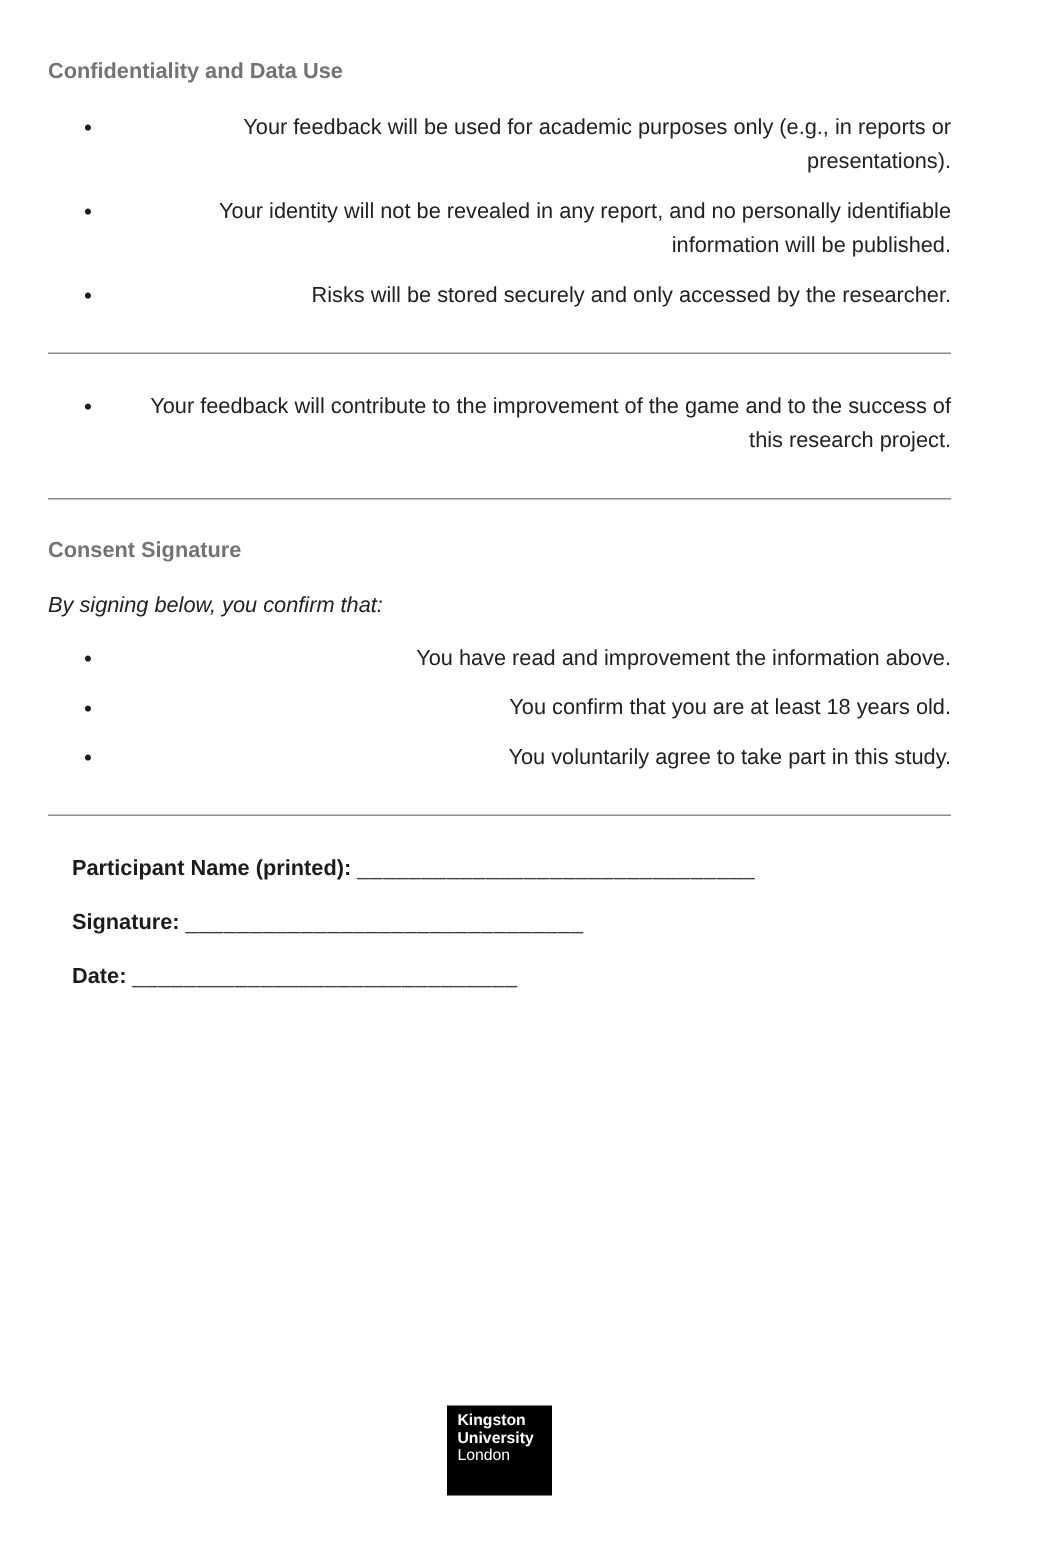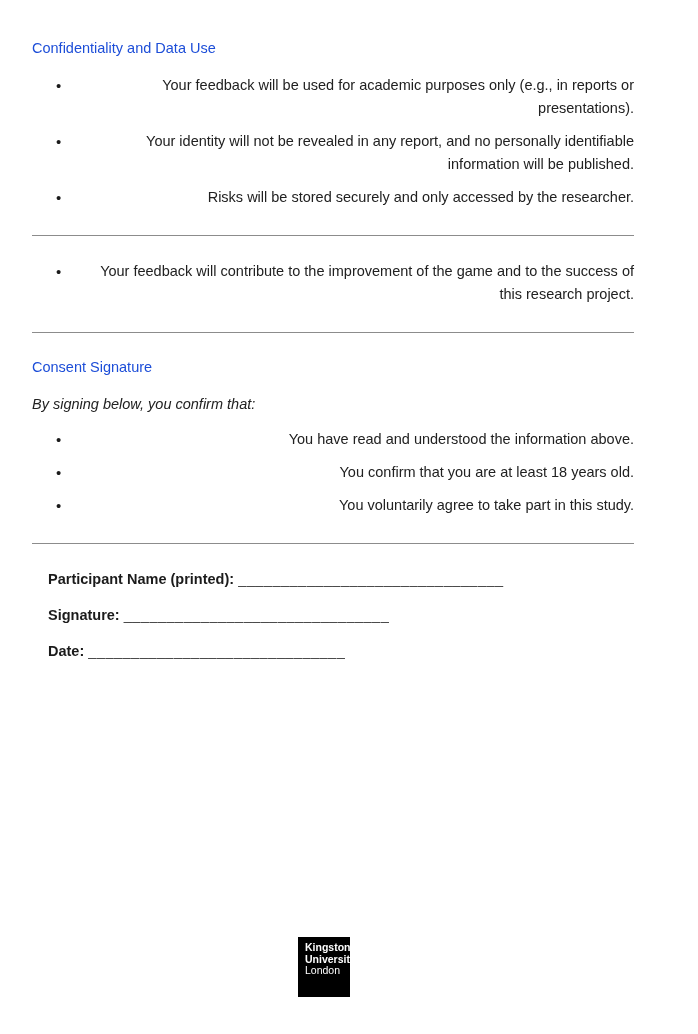--- a/index.html
+++ b/index.html
@@ -15,22 +15,22 @@
     box-sizing: border-box;
     padding: 38px 64px 0 32px;
     font-family: "Liberation Sans", "DejaVu Sans", sans-serif;
     color: #212121;
     font-size: 14.5px;
     line-height: 23px;
   }
   h2.heading {
     margin: 0 0 16px 0;
     font-size: 14.5px;
-    font-weight: 400;
-    color: #1d4ed8;
+    font-weight: 700;
+    color: #737373;
     line-height: 20px;
   }
   ul.bullets {
     list-style: none;
     margin: 12px 0 0 0;
     padding: 0;
     text-align: right;
   }
   ul.bullets li {
     position: relative;
@@ -67,21 +67,21 @@
     color: #404040;
     letter-spacing: 0.5px;
   }
   .sig-block {
     margin-top: 4px;
   }
   .logo {
     position: absolute;
     left: 298px;
     top: 937px;
-    width: 52px;
+    width: 70px;
     height: 60px;
     box-sizing: border-box;
     padding: 5px 4px 0 7px;
     overflow: hidden;
   }
   .logo .logo-line {
     color: #ffffff;
     font-size: 10.5px;
     line-height: 11.5px;
     white-space: nowrap;
@@ -111,21 +111,21 @@
       <li>Your feedback will contribute to the improvement of the game and to the success of this research project.</li>
     </ul>
   </section>
 
   <hr class="divider">
 
   <section>
     <h2 class="heading">Consent Signature</h2>
     <p class="intro">By signing below, you confirm that:</p>
     <ul class="bullets">
-      <li>You have read and understood the information above.</li>
+      <li>You have read and improvement the information above.</li>
       <li>You confirm that you are at least 18 years old.</li>
       <li>You voluntarily agree to take part in this study.</li>
     </ul>
   </section>
 
   <hr class="divider">
 
   <div class="sig-block">
     <p class="sig-row">
       <span class="sig-label">Participant Name (printed):</span>

